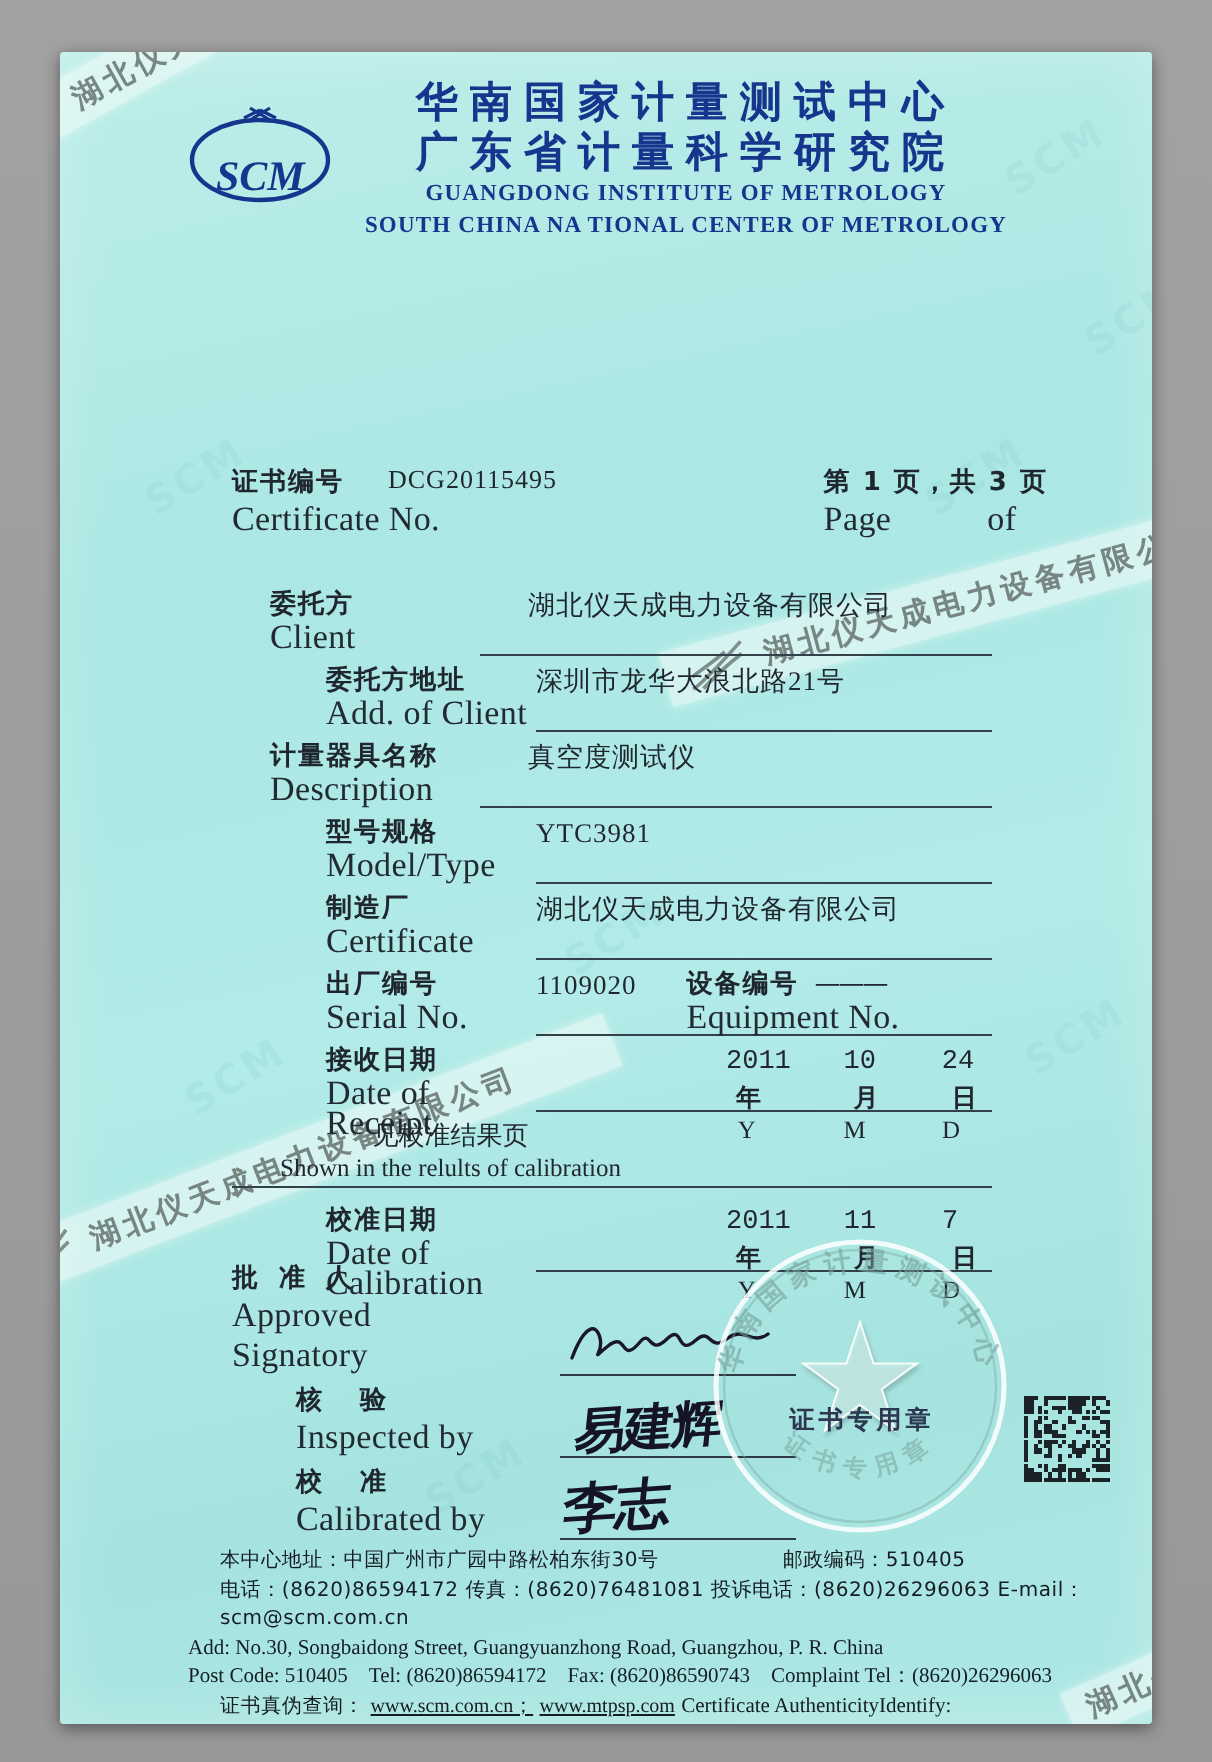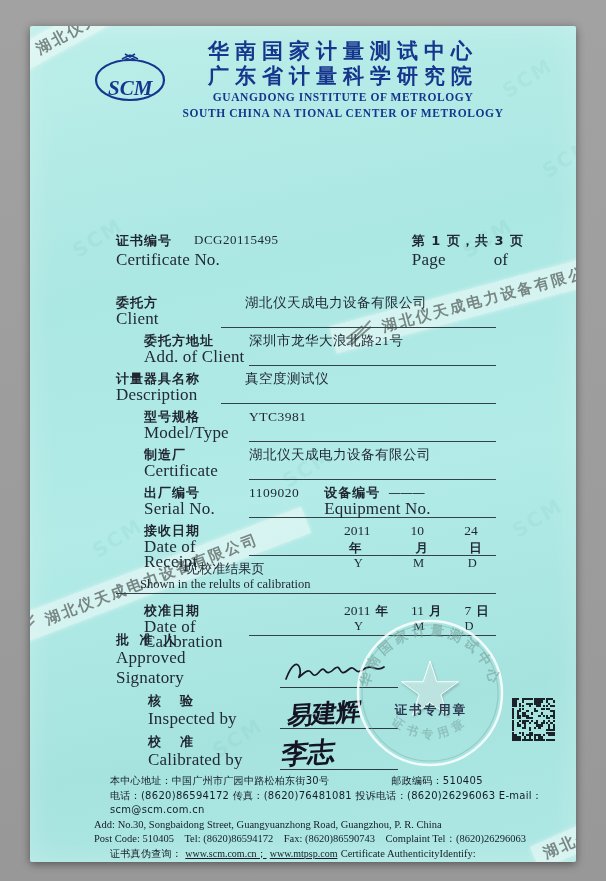--- a/index.html
+++ b/index.html
@@ -28,33 +28,33 @@
   
   .certrow{position:absolute;left:86px;right:52px;top:206px;display:flex;justify-content:space-between;font-size:13px;}
   .cn-lab{font-weight:bold;letter-spacing:1px;}
   .en-lab{font-family:"Liberation Serif",serif;font-size:17px;font-weight:normal;letter-spacing:0.2px;color:#222a34;}
   .certval{font-family:"Liberation Serif",serif;letter-spacing:0.5px;}
   .pagerow .en-split{display:flex;}
   
   .fields{position:absolute;left:86px;top:268px;width:380px;}
   .frow{display:flex;height:34px;margin-bottom:4px;}
   .frow.ind{margin-left:28px;}
-  .flab{width:105px;flex:0 0 auto;}
+  .flab{width:105px;flex:0 0 auto;margin-left:19px;}
   .flab .cn-lab{font-size:13px;line-height:17px;}
   .flab .en-lab{line-height:15px;}
   .fval{flex:1;border-bottom:1.2px solid #33414a;display:flex;align-items:flex-start;}
   .vtext{font-family:"Liberation Serif",serif;font-size:13.5px;line-height:17px;letter-spacing:0.5px;}
   .vpad{padding-left:24px;}
   .sublab{margin-left:25px;}
   .sublab .cn-lab{font-size:13px;line-height:17px;display:flex;gap:8px;}
   .dash{letter-spacing:-1px;font-weight:normal;}
   .dates{display:flex;gap:22px;margin-left:95px;}
   .dg{text-align:left;}
   .dg .top{font-size:13.5px;line-height:17px;}
-  .dg .top .num{font-family:Liberation Serif, serif;}
+  .dg .top .num{font-family:Liberation Mono, monospace;}
   .dg .top .u{font-weight:bold;margin-left:5px;font-size:12.5px;}
   .dg .dl{font-family:"Liberation Serif",serif;font-size:12.5px;line-height:14px;text-align:center;padding-right:16px;}
   .twoline .l1{font-size:13px;line-height:17px;text-align:center;}
   .twoline .l2{font-family:"Liberation Serif",serif;font-size:12.5px;line-height:15px;}
   
   .sigs{position:absolute;left:86px;top:624px;width:300px;}
   .srow{display:flex;align-items:flex-end;height:38px;margin-bottom:3px;gap:24px;}
   .srow.ind{margin-left:32px;}
   .slab{flex:0 0 auto;}
   .srow:not(.ind) .slab{width:140px;}

